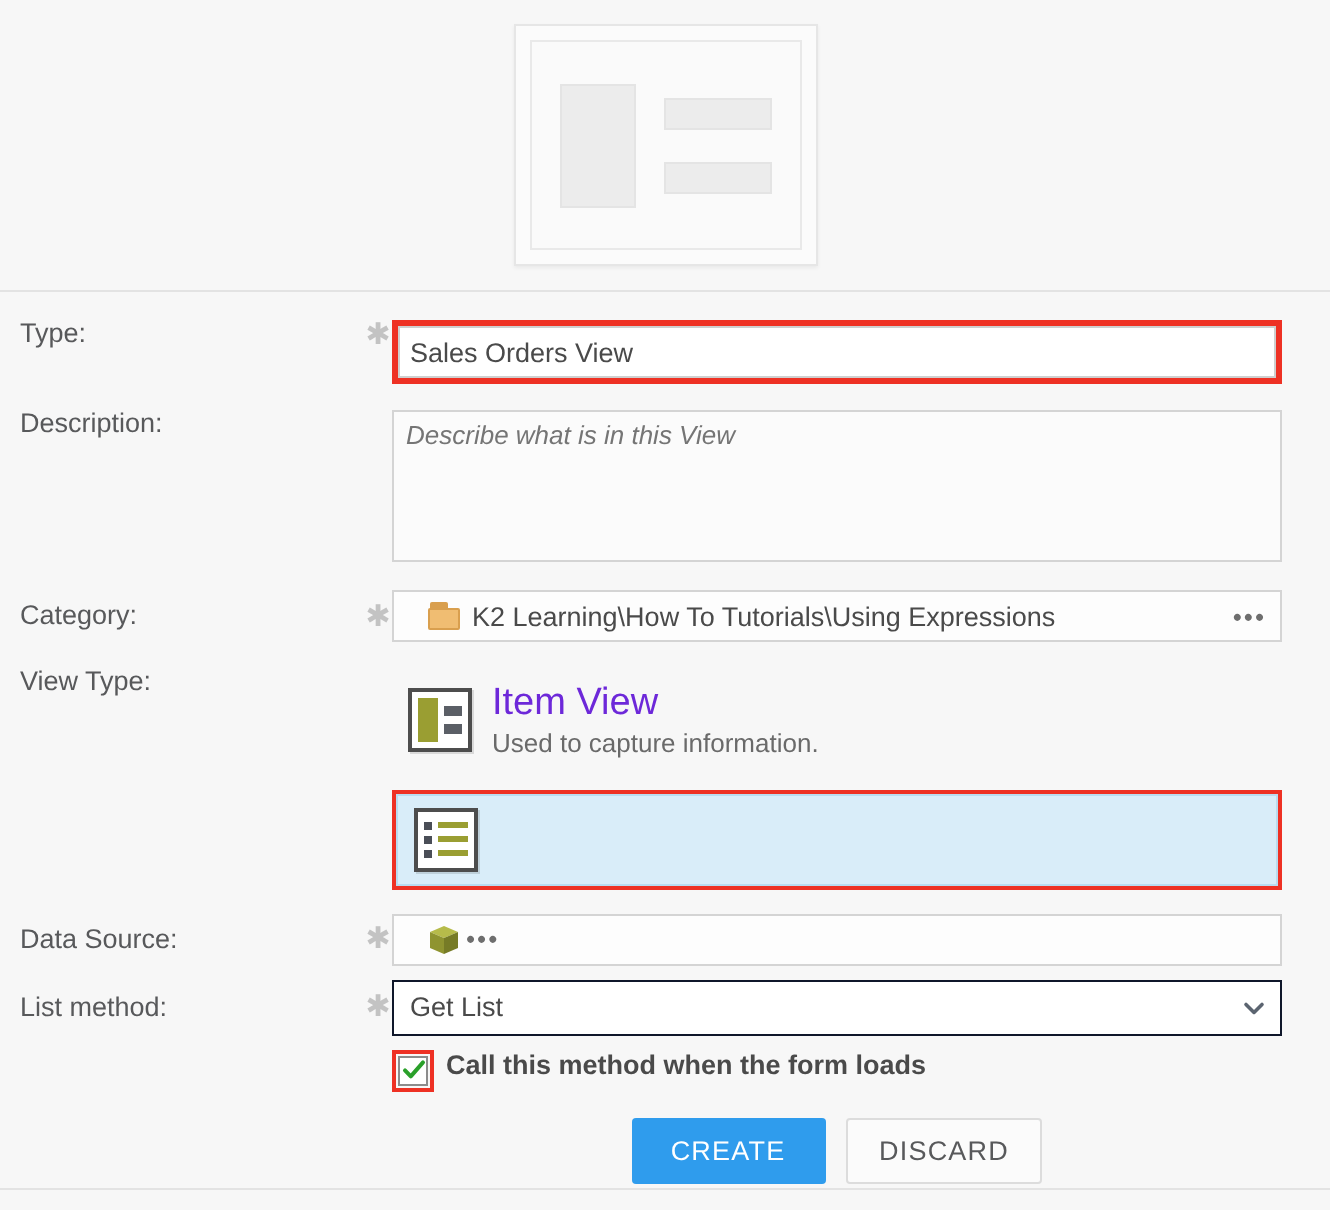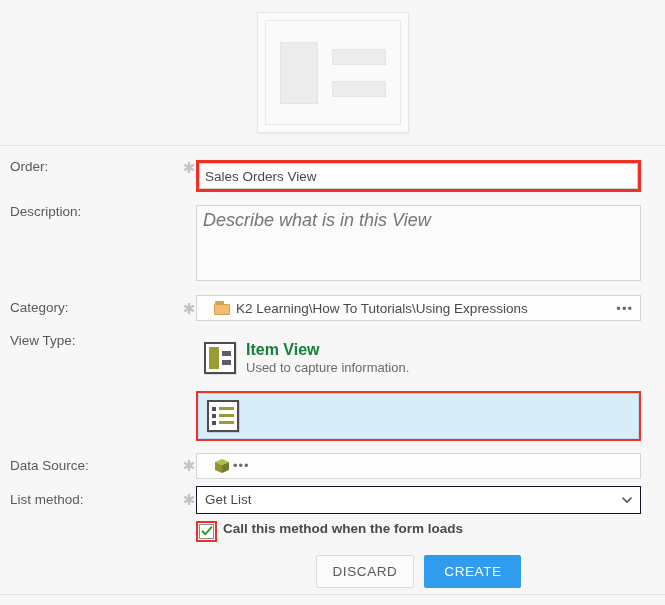--- a/index.html
+++ b/index.html
@@ -112,21 +112,21 @@
   }
   .redbox > .txt-input { border: 1px solid #cfcfcf; }
 
   textarea.txt-area {
     width: 100%;
     height: 76px;
     box-sizing: border-box;
     border: 1px solid #d4d4d4;
     background: #fbfbfb;
     font-family: "Liberation Sans", sans-serif;
-    font-size: 18px;
+    font-size: 13px;
     font-style: italic;
     color: #9a9a9a;
     padding: 4px 6px;
     resize: none;
     outline: none;
   }
 
   
   .picker {
     width: 100%;
@@ -182,23 +182,23 @@
   }
   .vt-selected-wrap {
     border: 2px solid #ee3124;
     box-sizing: border-box;
   }
   .vt-option.selected {
     background: #d9edf9;
     border: 1px solid #b9dcf0;
   }
   .vt-text .vt-title {
-    font-size: 16px;
-    font-weight: bold;
-    color: #15803d;
+    font-size: 19px;
+    font-weight: normal;
+    color: #6d28d9;
     line-height: 1.25;
   }
   .vt-text .vt-desc {
     font-size: 13px;
     color: #6a6a6a;
     line-height: 1.3;
   }
 
   
   .icon-frame {
@@ -319,21 +319,21 @@
           <div class="pv-line"></div>
           <div class="pv-line"></div>
         </div>
       </div>
     </div>
   </div>
 
   <div class="form">
 
     <div class="row" style="margin-top:14px;">
-      <div class="label">Order:</div>
+      <div class="label">Type:</div>
       <div class="star">✱</div>
       <div class="field">
         <div class="redbox">
           <input class="txt-input" type="text" value="Sales Orders View" style="">
         </div>
       </div>
     </div>
 
     <div class="row" style="margin-top:13px;">
       <div class="label">Description:</div>
@@ -442,22 +442,22 @@
             <span class="checkbox">
               <svg width="12" height="12" viewBox="0 0 12 12">
                 <path d="M1.5 6.2 L4.4 9.2 L10.5 2.2" fill="none" stroke="#2aa02a" stroke-width="2" stroke-linecap="round" stroke-linejoin="round"></path>
               </svg>
             </span>
           </span>
           <span class="check-label">Call this method when the form loads</span>
         </div>
 
         <div class="btn-row">
+          <button class="btn btn-primary">CREATE</button>
           <button class="btn btn-secondary">DISCARD</button>
-          <button class="btn btn-primary">CREATE</button>
         </div>
       </div>
     </div>
 
   </div>
 
   <div class="bottom-rule"></div>
 </div>
 
 </body></html>

